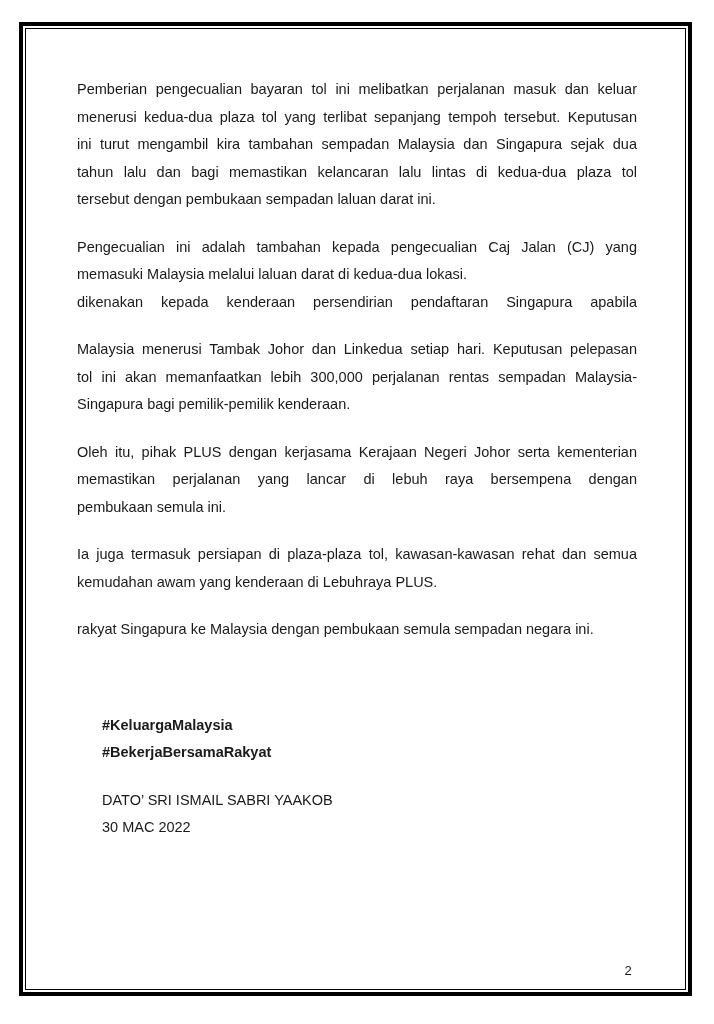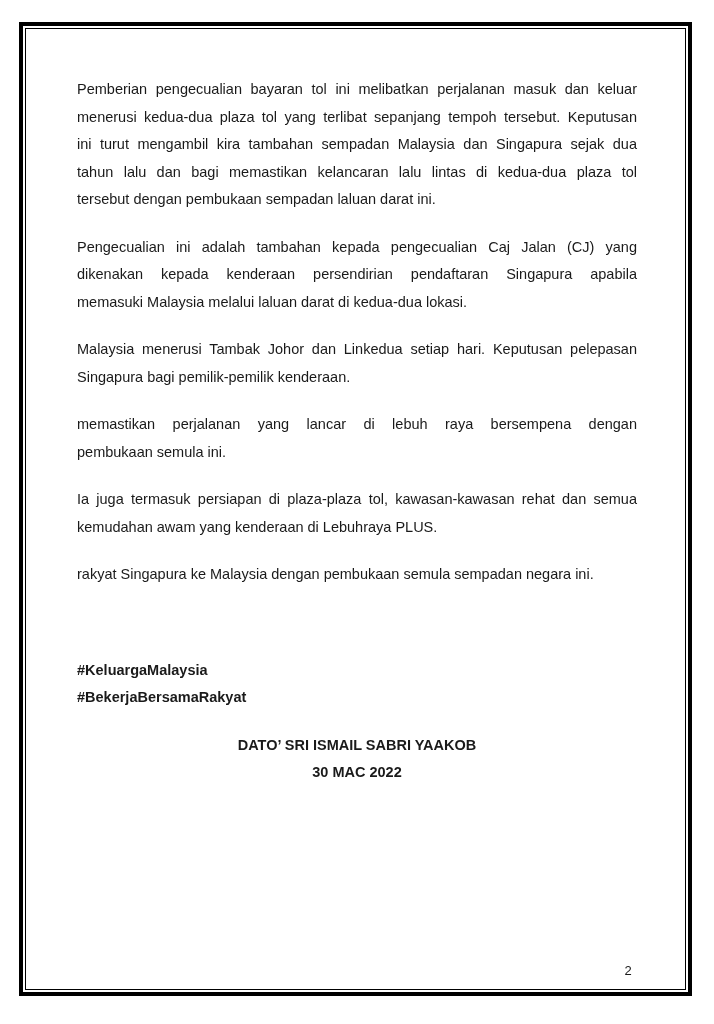--- a/index.html
+++ b/index.html
@@ -40,22 +40,22 @@
   .line {
     text-align: justify;
     text-align-last: justify;
   }
   .line.para-last { text-align-last: left; }
   .hashtags {
     margin-top: 68px;
     margin-bottom: 20px;
     font-weight: bold;
   }
-  .signature { font-weight: bold; text-align: center; }
-  .bold-line { line-height: 27.5px; }
+  .signature { font-weight: normal; }
+  .bold-line { line-height: 27.5px; margin-left: 25px; }
   .page-number {
     position: absolute;
     left: 618px;
     top: 963px;
     width: 20px;
     text-align: center;
     font-size: 13px;
     color: #1a1a1a;
   }
 </style>
@@ -71,28 +71,30 @@
     <div id="paragraphs">
         <div class="para">
           <div class="line">Pemberian pengecualian bayaran tol ini melibatkan perjalanan masuk dan keluar</div>
           <div class="line">menerusi kedua-dua plaza tol yang terlibat sepanjang tempoh tersebut. Keputusan</div>
           <div class="line">ini turut mengambil kira tambahan sempadan Malaysia dan Singapura sejak dua</div>
           <div class="line">tahun lalu dan bagi memastikan kelancaran lalu lintas di kedua-dua plaza tol</div>
           <div class="line para-last">tersebut dengan pembukaan sempadan laluan darat ini.</div>
         </div>
         <div class="para">
           <div class="line">Pengecualian ini adalah tambahan kepada pengecualian Caj Jalan (CJ) yang</div>
+          <div class="line para-last">memasuki Malaysia melalui laluan darat di kedua-dua lokasi.</div>
           <div class="line">dikenakan kepada kenderaan persendirian pendaftaran Singapura apabila</div>
-          <div class="line para-last">memasuki Malaysia melalui laluan darat di kedua-dua lokasi.</div>
         </div>
         <div class="para">
           <div class="line">Malaysia menerusi Tambak Johor dan Linkedua setiap hari. Keputusan pelepasan</div>
+          <div class="line">tol ini akan memanfaatkan lebih 300,000 perjalanan rentas sempadan Malaysia-</div>
           <div class="line para-last">Singapura bagi pemilik-pemilik kenderaan.</div>
         </div>
         <div class="para">
+          <div class="line">Oleh itu, pihak PLUS dengan kerjasama Kerajaan Negeri Johor serta kementerian</div>
           <div class="line">memastikan perjalanan yang lancar di lebuh raya bersempena dengan</div>
           <div class="line para-last">pembukaan semula ini.</div>
         </div>
         <div class="para">
           <div class="line">Ia juga termasuk persiapan di plaza-plaza tol, kawasan-kawasan rehat dan semua</div>
           <div class="line para-last">kemudahan awam yang kenderaan di Lebuhraya PLUS.</div>
         </div>
         <div class="para">
           <div class="line para-last">rakyat Singapura ke Malaysia dengan pembukaan semula sempadan negara ini.</div>
         </div>

